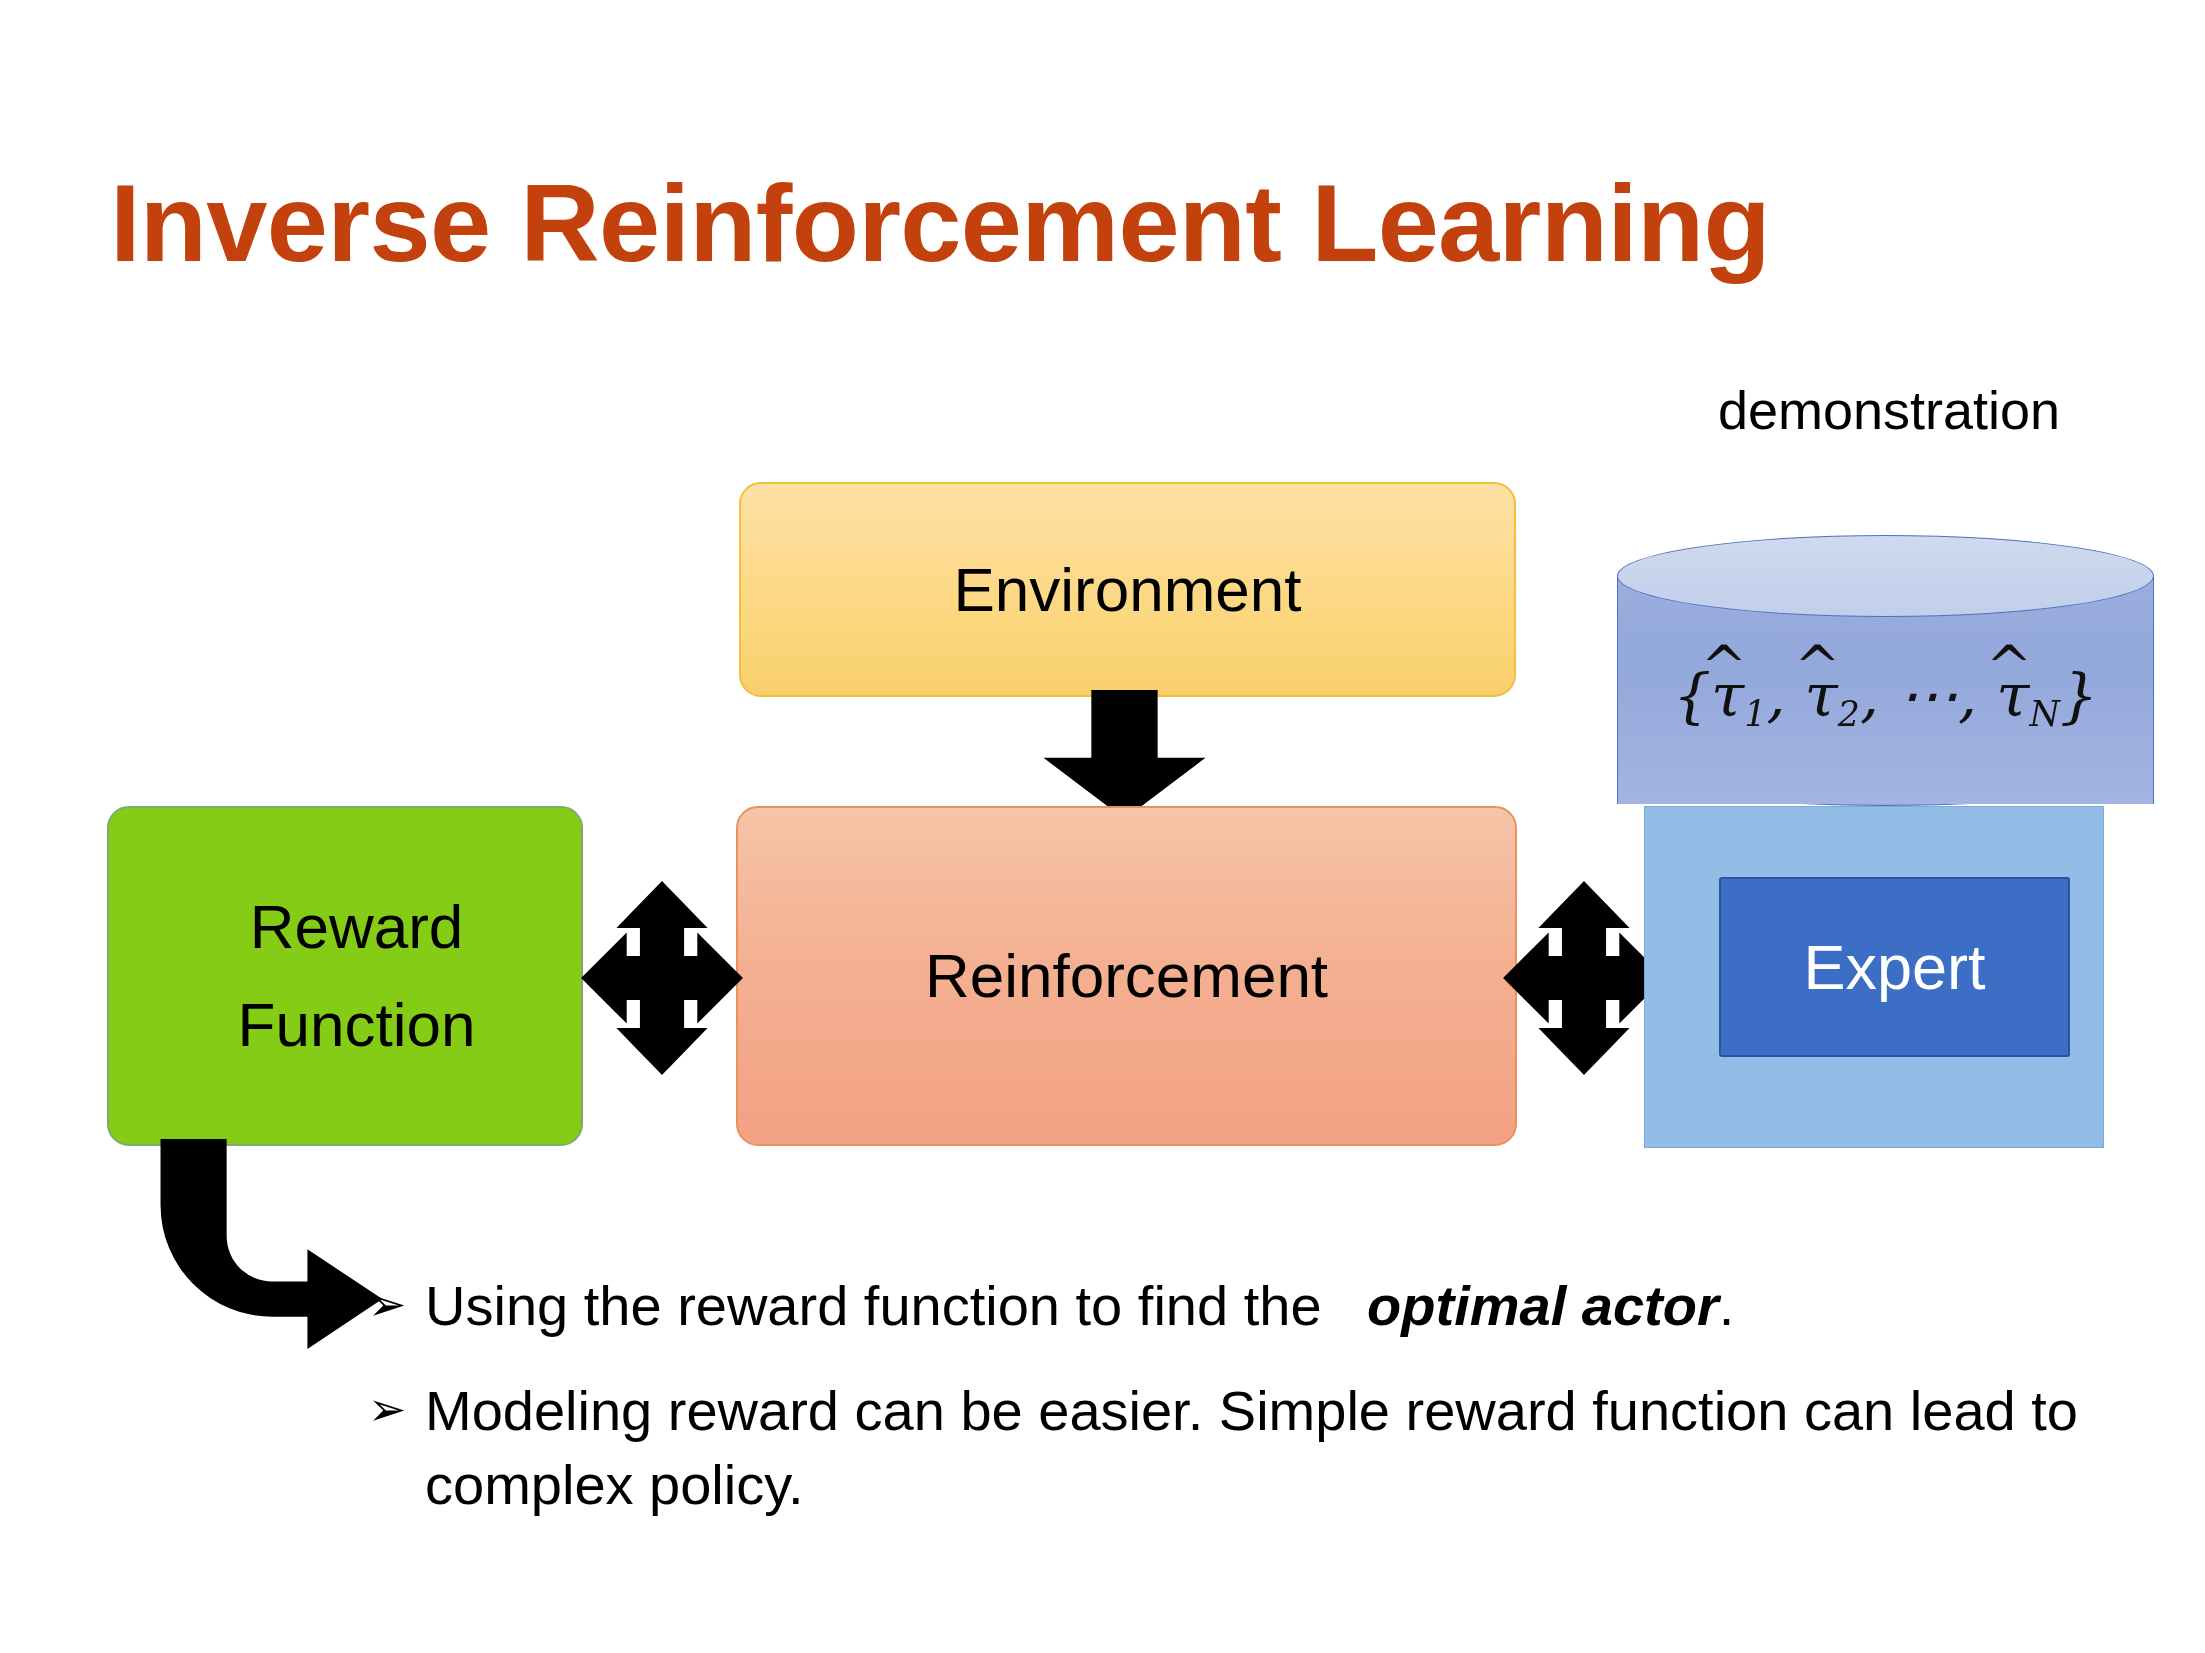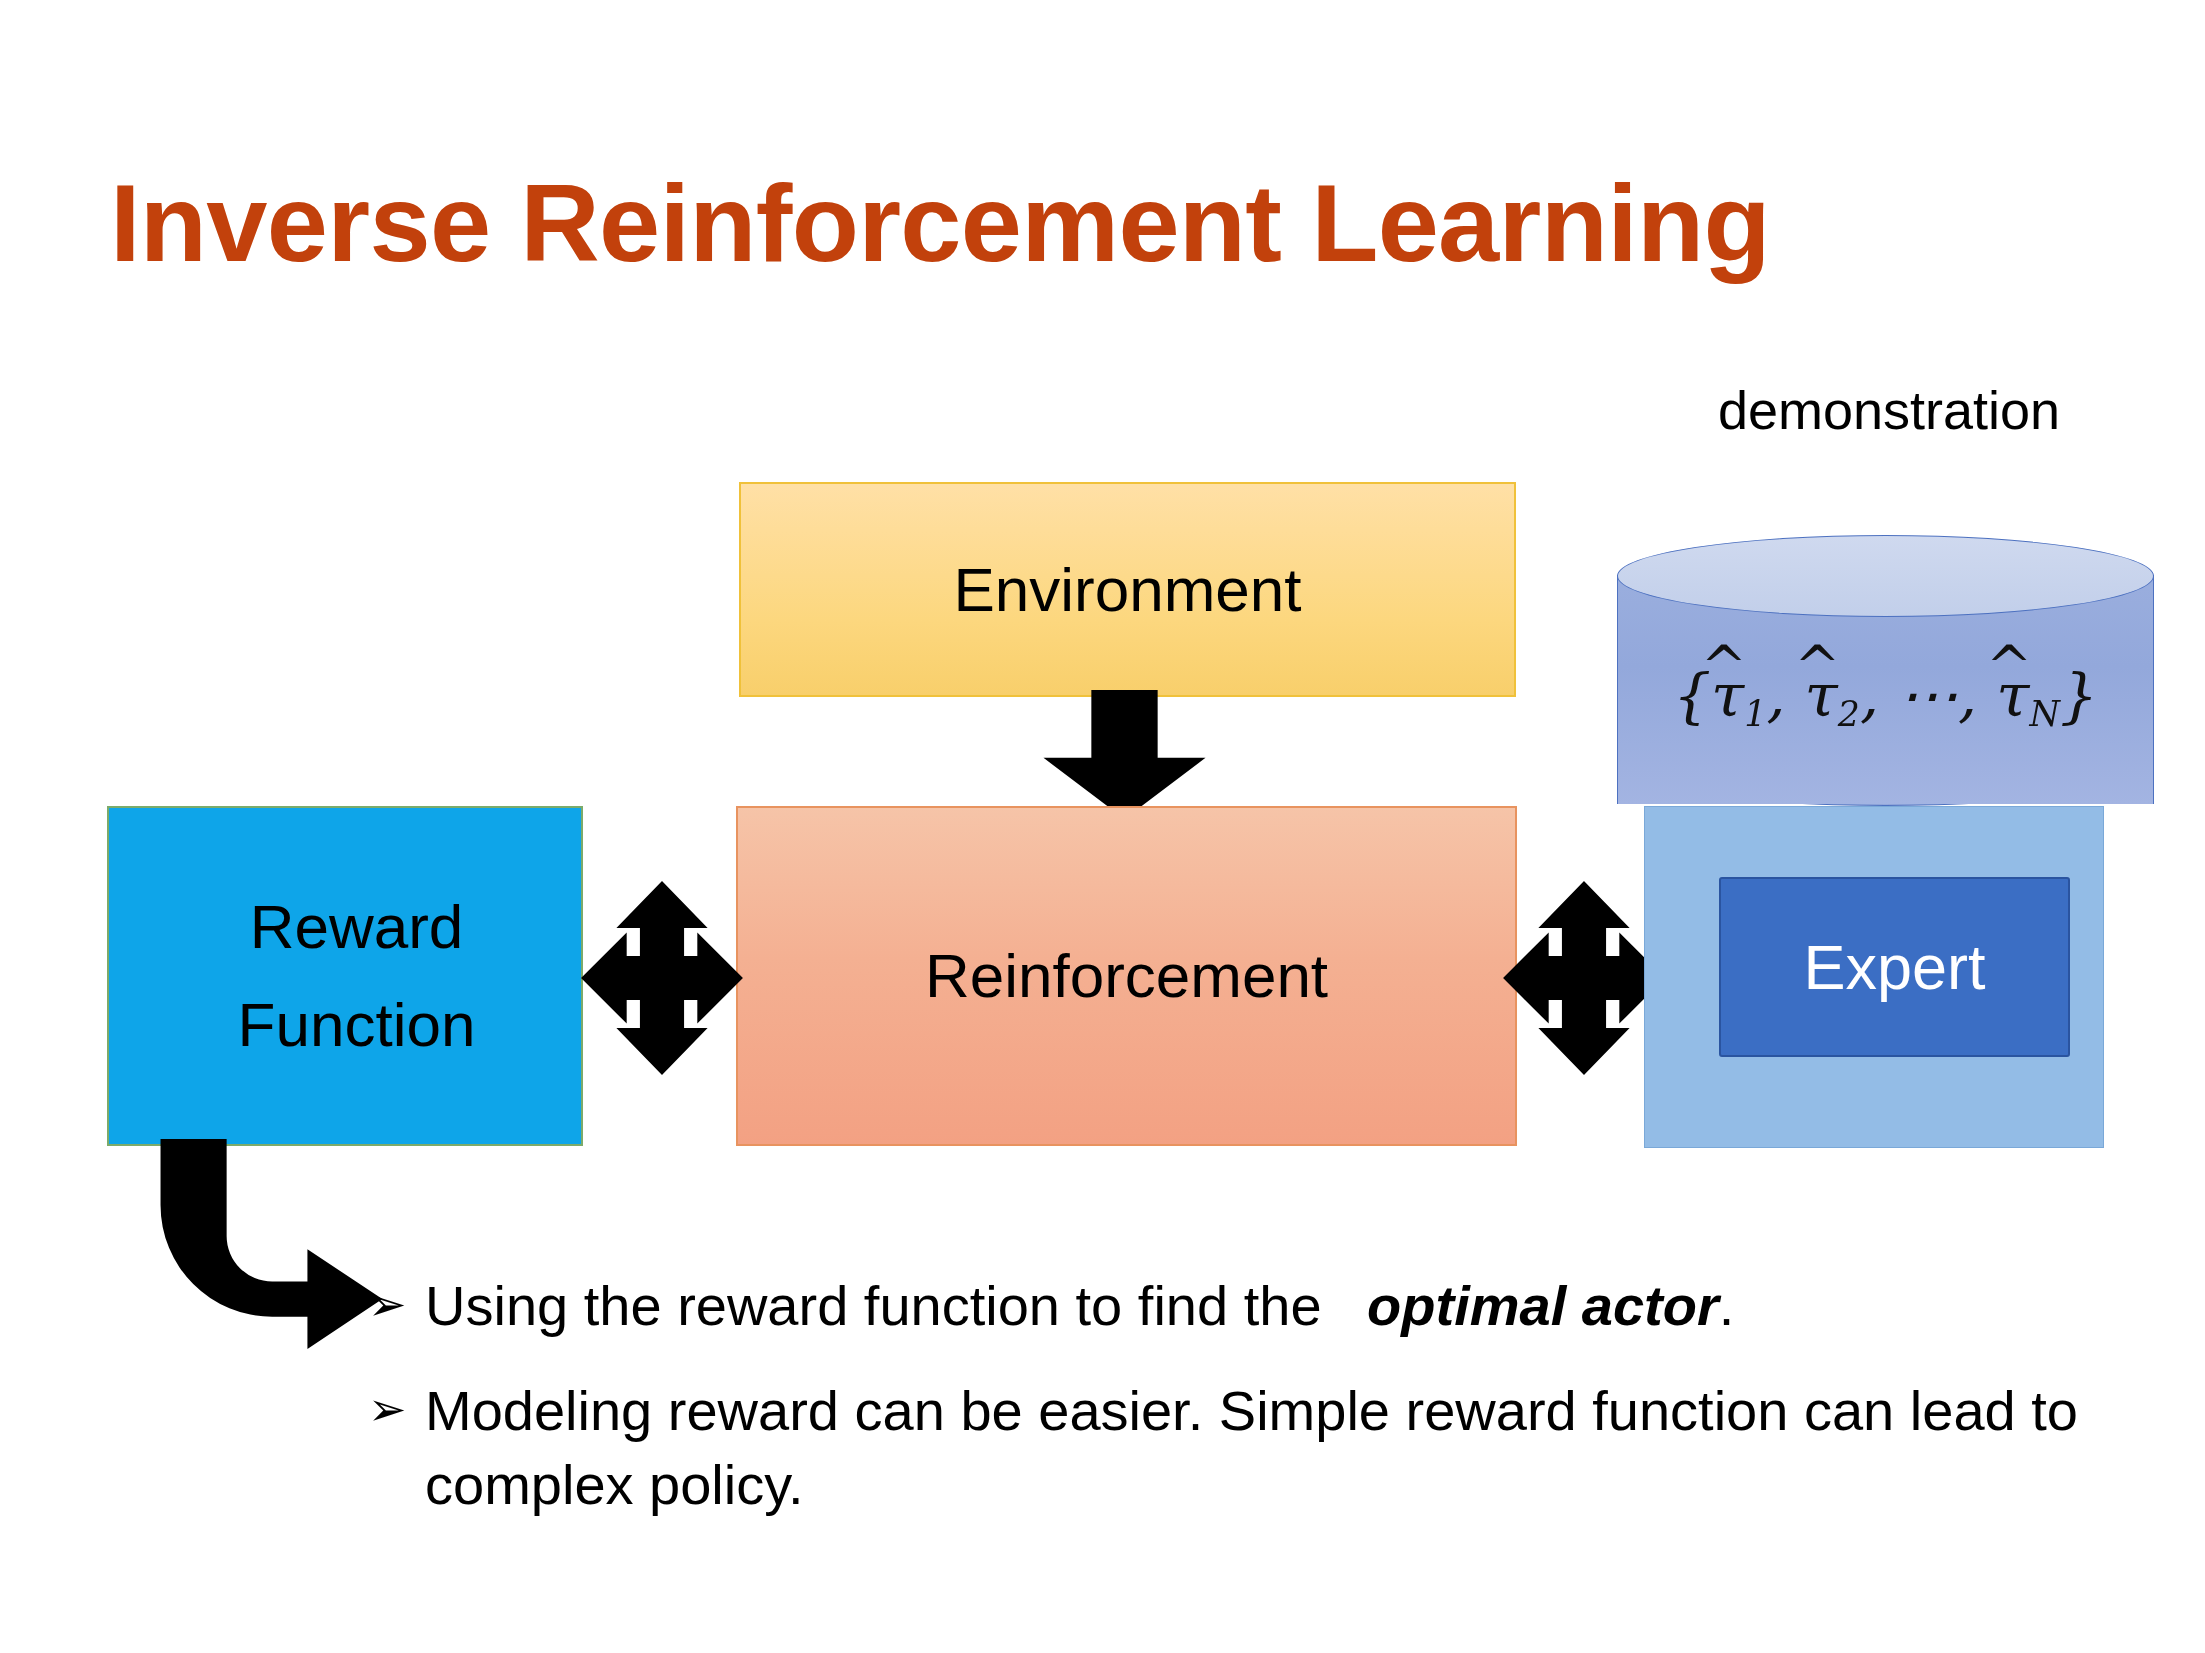--- a/index.html
+++ b/index.html
@@ -36,20 +36,21 @@
     position: absolute;
     box-sizing: border-box;
     display: flex;
     align-items: center;
     justify-content: center;
     text-align: center;
     font-family: "Liberation Sans", sans-serif;
     font-weight: 400;
     color: #000000;
     line-height: 1.25;
+    border-radius: 22px;
   }
 
   #box-environment {
     left: 739px;
     top: 482px;
     width: 777px;
     height: 215px;
     background: linear-gradient(to bottom, #ffe0a6 0%, #fcd77e 65%, #f8cf6b 100%);
     border: 2.2px solid #f0c13a;
     font-size: 62px;
@@ -64,21 +65,21 @@
     border: 2.2px solid #e8935f;
     font-size: 62px;
   }
   #box-rl .line2 { display: block; margin-top: 25px; }
 
   #box-reward {
     left: 107px;
     top: 806px;
     width: 476px;
     height: 340px;
-    background: #0ea5e9;
+    background: #84cc16;
     border: 2.2px solid #7cab6a;
     font-size: 62px;
     padding-left: 23px;
   }
   #box-reward .line2 { display: block; margin-top: 20.6px; }
 
   
   #demo-label {
     position: absolute;
     left: 1617px;

